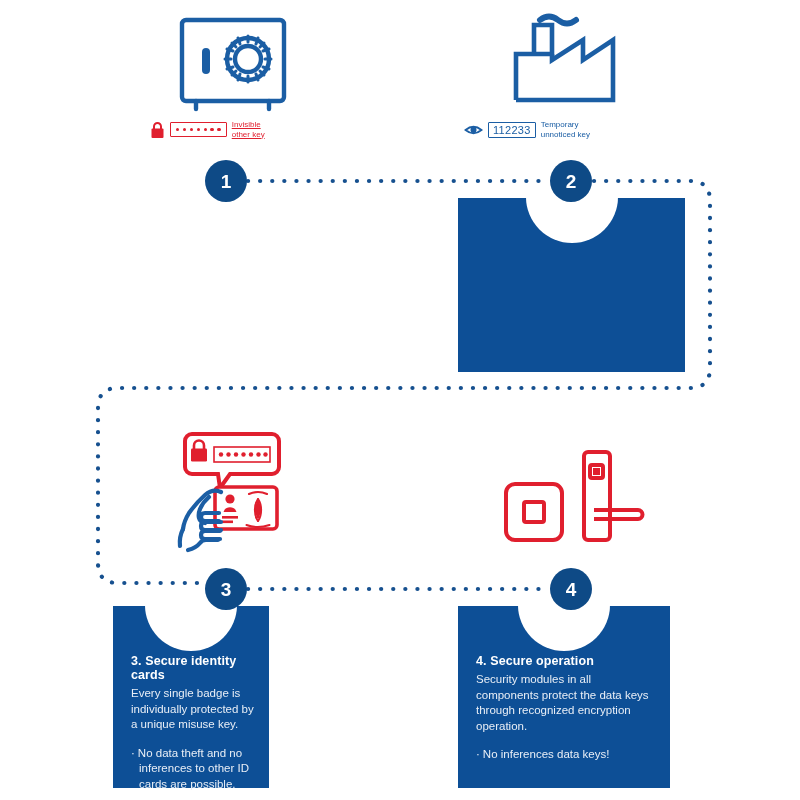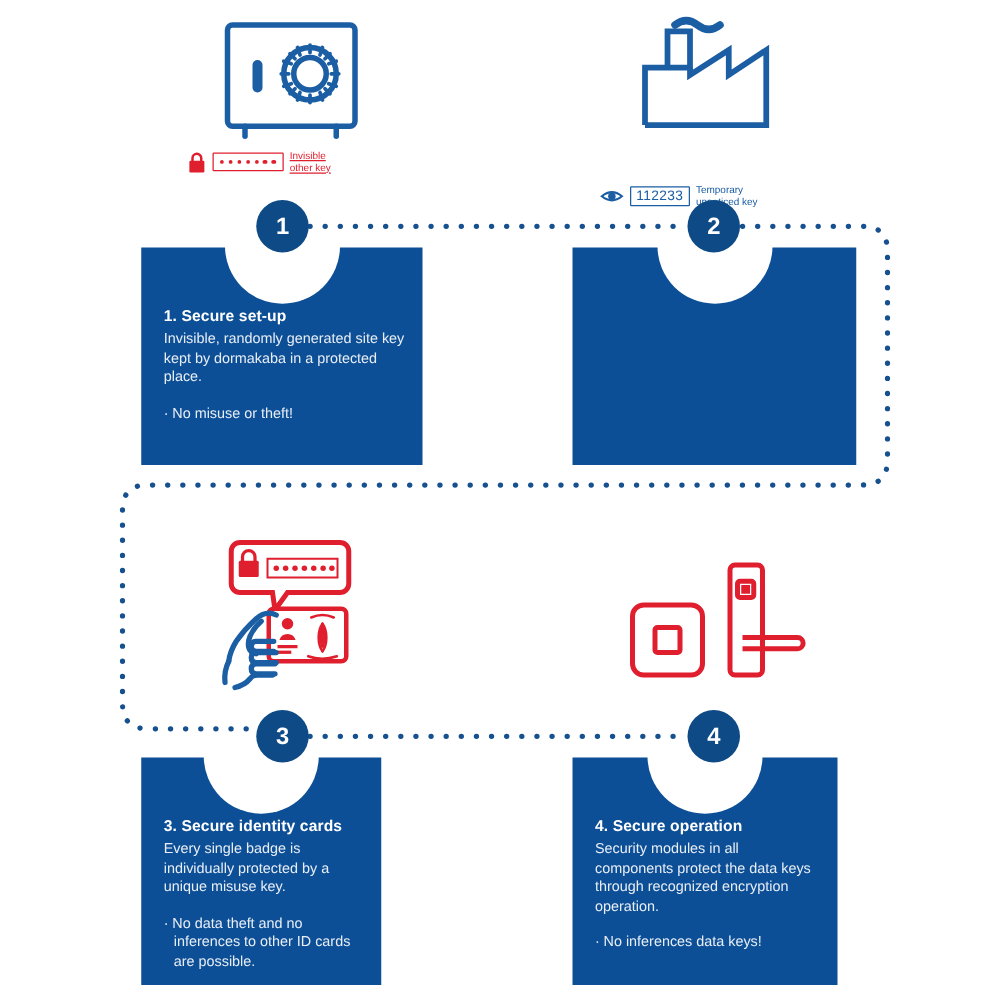--- a/index.html
+++ b/index.html
@@ -185,45 +185,37 @@
   <div class="iconwrap" style="left:505px;top:12px;width:130px;height:100px;">
     <svg width="130" height="100" viewBox="0 0 130 100">
       <g fill="none" stroke="#1b5ea4" stroke-width="4.6" stroke-linejoin="miter" stroke-linecap="butt">
         <path d="M11 88 V42 L47 42 V13 L29 13 V42"></path>
         <path d="M11 88 H108 V28 L78 48 V28 L47 48 V42"></path>
       </g>
       <path d="M35 8 q9 -7 18 0 q9 7 18 0" fill="none" stroke="#1b5ea4" stroke-width="6" stroke-linecap="round"></path>
     </svg>
   </div>
 
-  <div class="keytag tag-blue" style="left:480px;top:120px;margin-top:27px;">
+  <div class="keytag tag-blue" style="left:464px;top:120px;">
     <svg width="19" height="14" viewBox="0 0 19 14">
       <path d="M1.5 7 Q9.5 0.5 17.5 7 Q9.5 13.5 1.5 7 Z" fill="none" stroke="#1b5ea4" stroke-width="1.8"></path>
       <circle cx="9.5" cy="7" r="3" fill="#1b5ea4"></circle>
     </svg>
     <div class="codebox">112233</div>
     <div class="tagtext">
       <div>Temporary</div>
       <div>unnoticed key</div>
     </div>
   </div>
 
   <div class="numcircle" style="left:205px;top:160px;">1</div>
   <div class="numcircle" style="left:550px;top:160px;">2</div>
   <div class="numcircle" style="left:205px;top:568px;">3</div>
   <div class="numcircle" style="left:550px;top:568px;">4</div>
 
-  <div class="infobox" style="left:113px;top:198px;width:225px;height:174px;">
-    <div class="notch"></div>
-    <div class="box-body">
-      <div class="box-title">1. Secure set-up</div>
-      <div class="box-desc">Invisible, randomly generated site key kept by dormakaba in a protected place.</div>
-      <div class="box-bullet"><span class="dot">·</span><span>No misuse or theft!</span></div>
-    </div>
-  </div>
 
   <div class="infobox" style="left:458px;top:198px;width:227px;height:174px;">
     <div class="notch"></div>
   </div>
 
   <div class="iconwrap" style="left:168px;top:425px;width:140px;height:140px;">
     <svg width="140" height="140" viewBox="0 0 140 140">
 
       <g>
         <path d="M24 9 H104 A7 7 0 0 1 111 16 V42 A7 7 0 0 1 104 49 H62 L52 63 L50 49 H24 A7 7 0 0 1 17 42 V16 A7 7 0 0 1 24 9 Z" fill="#ffffff" stroke="#e01f2e" stroke-width="4"></path>
@@ -285,21 +277,21 @@
 
       <g fill="none" stroke="#e01f2e" stroke-width="4">
         <rect x="86" y="9" width="26" height="88" rx="4"></rect>
         <rect x="92" y="22" width="13" height="13" rx="2"></rect>
         <path d="M96 67 H140 a4 4 0 0 1 0 9 H96"></path>
       </g>
       <rect x="95" y="25" width="7" height="7" fill="#e01f2e"></rect>
     </svg>
   </div>
 
-  <div class="infobox" style="left:113px;top:606px;width:192px;height:182px;">
+  <div class="infobox" style="left:113px;top:606px;width:156px;height:182px;">
     <div class="notch"></div>
     <div class="box-body">
       <div class="box-title">3. Secure identity cards</div>
       <div class="box-desc">Every single badge is individually protected by a unique misuse key.</div>
       <div class="box-bullet"><span class="dot">·</span><span>No data theft and no inferences to other ID cards are possible.</span></div>
     </div>
   </div>
 
   <div class="infobox" style="left:458px;top:606px;width:212px;height:182px;">
     <div class="notch"></div>

